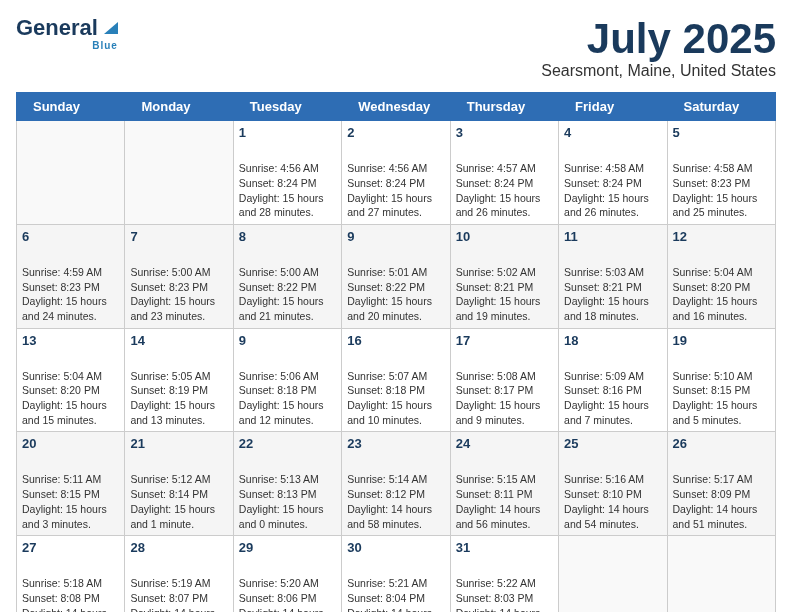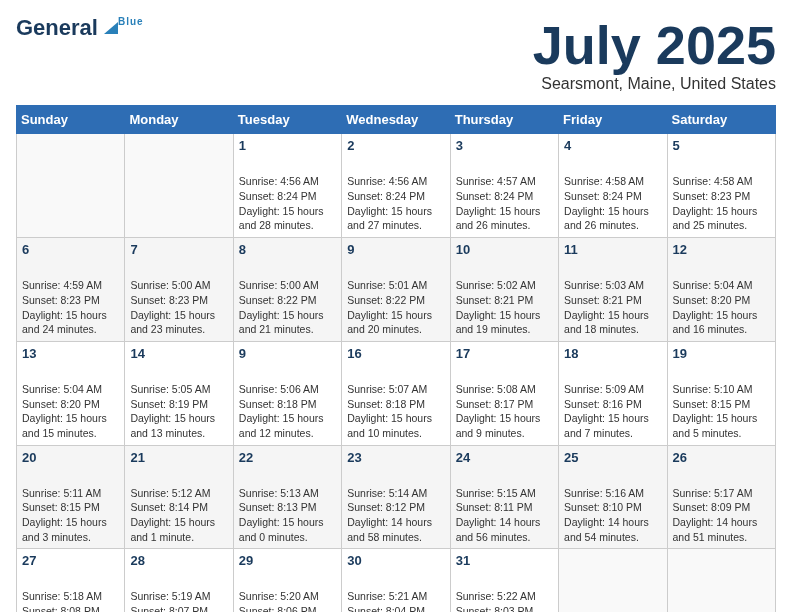--- a/index.html
+++ b/index.html
@@ -11,57 +11,57 @@
       padding: 16px;
     }
     .header {
       display: flex;
       justify-content: space-between;
       align-items: flex-start;
       margin-bottom: 12px;
     }
     .logo {
       display: flex;
-      flex-direction: row;
-      align-items: flex-start;
+      flex-direction: column;
+      align-items: flex-end;
     }
     .logo-text {
       font-size: 22px;
       font-weight: bold;
       color: #1a3a5c;
       line-height: 1.1;
     }
     .logo-blue {
       font-size: 10px;
       color: #2980b9;
       font-weight: bold;
       letter-spacing: 1px;
     }
     .title-area {
       text-align: right;
     }
     .main-title {
-      font-size: 54px;
+      font-size: 42px;
       color: #1a3a5c;
       font-weight: bold;
       line-height: 1.1;
     }
     .subtitle {
       font-size: 16px;
       color: #333;
     }
     table {
       width: 100%;
       border-collapse: collapse;
       font-size: 11px;
     }
     thead tr th {
       background-color: #2e6db4;
       color: #fff;
-      padding: 6px 4px;
+      padding: 6px 16px;
       text-align: left;
       font-size: 13px;
       font-weight: bold;
       border: 1px solid #2e6db4;
     }
     tbody tr td {
       border: 1px solid #ccc;
       padding: 4px 5px;
       vertical-align: top;
       width: 108px;

